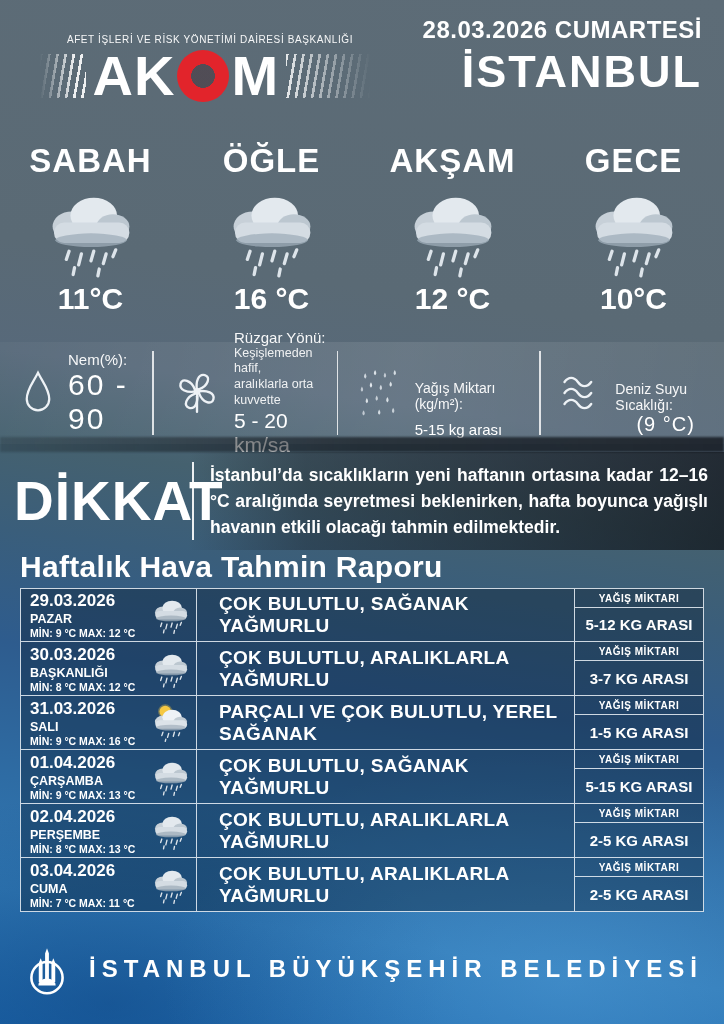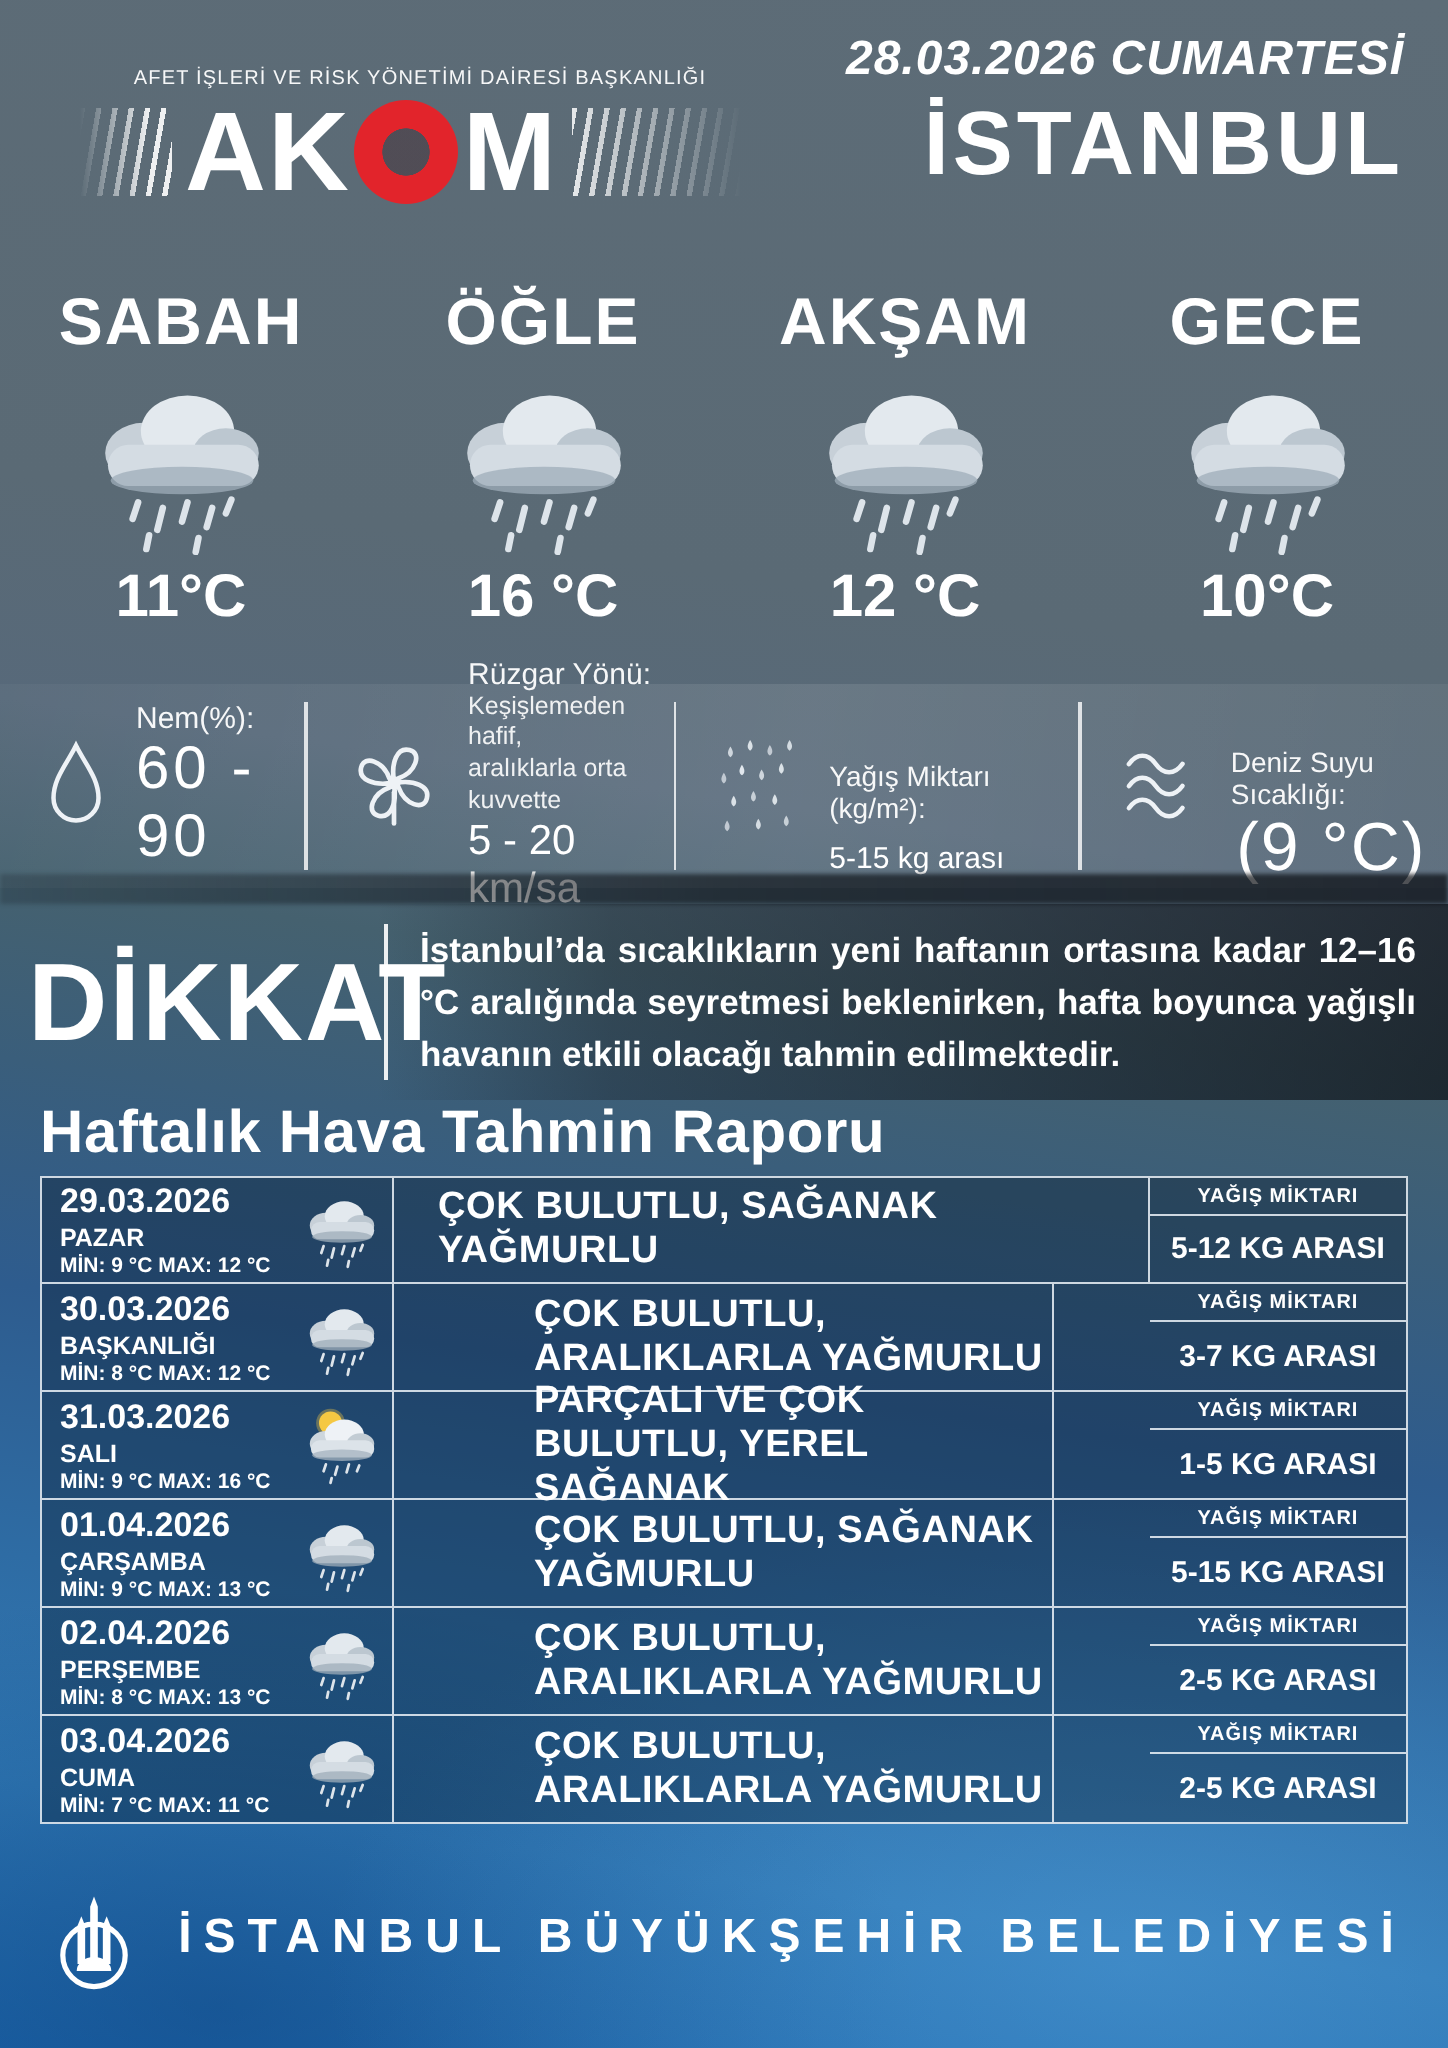--- a/index.html
+++ b/index.html
@@ -25,21 +25,21 @@
   .stripes{ height:44px; background:repeating-linear-gradient(100deg,#fff 0 2.6px, transparent 2.6px 8px); }
   .stripes-left{ width:62px; opacity:.9;
     -webkit-mask-image:linear-gradient(90deg,transparent,#000 75%); mask-image:linear-gradient(90deg,transparent,#000 75%); }
   .stripes-right{ width:128px; opacity:.85;
     -webkit-mask-image:linear-gradient(90deg,#000,transparent 90%); mask-image:linear-gradient(90deg,#000,transparent 90%); }
   .akom{ display:flex; align-items:center; margin:0 7px; }
   .akom-letters{ font-size:56px; font-weight:800; letter-spacing:1px; line-height:1; }
   .akom-o{ width:52px; height:52px; margin:0 2px; border-radius:50%;
     background:radial-gradient(circle closest-side, rgba(60,20,25,.35) 0 45%, #e2242b 46% 100%); }
   .date-block{ position:absolute; right:22px; top:16px; text-align:right; }
-  .date-line{ font-size:24px; font-weight:bold; letter-spacing:.5px;font-style:italic; }
+  .date-line{ font-size:24px; font-weight:bold; letter-spacing:.5px; }
   .city-line{ font-size:45px; font-weight:bold; letter-spacing:2px; margin-top:2px; }
 
   
   .periods{ position:absolute; top:142px; left:0; right:0; display:grid; grid-template-columns:repeat(4,1fr); text-align:center; }
   .period-label{ font-size:33px; font-weight:800; letter-spacing:1px; }
   .period-icon{ width:118px; height:96px; margin:4px auto 0; display:block; }
   .period-temp{ font-size:30px; font-weight:bold; margin-top:2px; }
 
   
   .metrics{ position:absolute; top:342px; left:0; right:0; height:102px; display:flex;
@@ -48,40 +48,40 @@
   .metric:not(:first-child)::before{ content:""; position:absolute; left:0; top:9px; bottom:9px; width:1.5px; background:rgba(255,255,255,.8); }
   .m1{ width:21%; } .m2{ width:25.5%; } .m3{ width:28%; } .m4{ width:25.5%; }
   .m-icon{ flex:none; }
   .m-stack{ display:flex; flex-direction:column; }
   .m-label{ font-size:15px; font-weight:400; opacity:.95; }
   .m-label-sm{ font-size:14px;margin-top:31px; }
   .m-desc{ font-size:12.5px; opacity:.9; line-height:1.25; }
   .m-value-xl{ font-size:30px; font-weight:300; letter-spacing:2px; }
   .m-value-md{ font-size:21px; font-weight:400; margin-top:1px; }
   .m-value-sm{ font-size:15px; font-weight:400; margin-top:9px; }
-  .m-value-c{ font-size:34px; font-weight:300; letter-spacing:1px; text-align:center; }
+  .m-value-c{ font-size:20px; font-weight:300; letter-spacing:1px; text-align:center; }
 
   .shadow-band{ position:absolute; top:437px; left:0; right:0; height:15px;
     background:linear-gradient(90deg, rgba(16,20,26,.22), rgba(10,13,18,.62) 50%, rgba(10,13,18,.72)); filter:blur(1px); }
 
   
   .warning{ position:absolute; top:452px; left:0; right:0; height:98px; }
   .warning-band{ position:absolute; top:0; bottom:0; left:188px; right:0;
     background:linear-gradient(90deg, rgba(20,24,30,0) 0%, rgba(20,24,30,.35) 22%, rgba(15,19,25,.55) 65%, rgba(11,14,19,.68) 100%); }
   .warning-inner{ position:relative; display:flex; align-items:center; height:100%; padding-left:14px; }
   .warning-title{ width:178px; font-size:55px; font-weight:800; letter-spacing:1px; }
   .warning-divider{ width:2px; align-self:stretch; margin:10px 0; background:rgba(255,255,255,.9); }
   .warning-text{ flex:1; padding:0 16px; font-size:17.5px; font-weight:bold; line-height:1.5; text-align:justify; }
 
   
   .weekly-title{ position:absolute; top:550px; left:20px; font-size:30px; font-weight:800; letter-spacing:.3px; }
   .table{ position:absolute; top:588px; left:20px; width:684px; }
   .t-row{ display:flex; height:54px; background:rgba(8,24,42,.36);
     border:1.5px solid rgba(236,242,248,.85); }
-  .t-row + .t-row{ border-top:0;gap:48px; }
+  .t-row + .t-row{ border-top:0; }
   .t-left{ width:176px; flex:none; display:flex; align-items:center; padding:2px 2px 2px 9px;
     border-right:1.5px solid rgba(236,242,248,.85); }
   .t-datewrap{ flex:1; min-width:0; }
   .t-date{ font-size:17px; font-weight:800; }
   .t-day{ font-size:12.5px; font-weight:bold; margin-top:1px; }
   .t-minmax{ font-size:10.5px; font-weight:bold; margin-top:1px; white-space:nowrap; }
   .t-icon{ width:46px; height:46px; flex:none; margin-left:-8px; }
   .t-desc{ flex:1; display:flex; align-items:center; padding-left:22px; font-size:19px; font-weight:800;
     letter-spacing:.3px; border-right:1.5px solid rgba(236,242,248,.85); }
   .t-right{ width:128px; flex:none; display:flex; flex-direction:column; }

